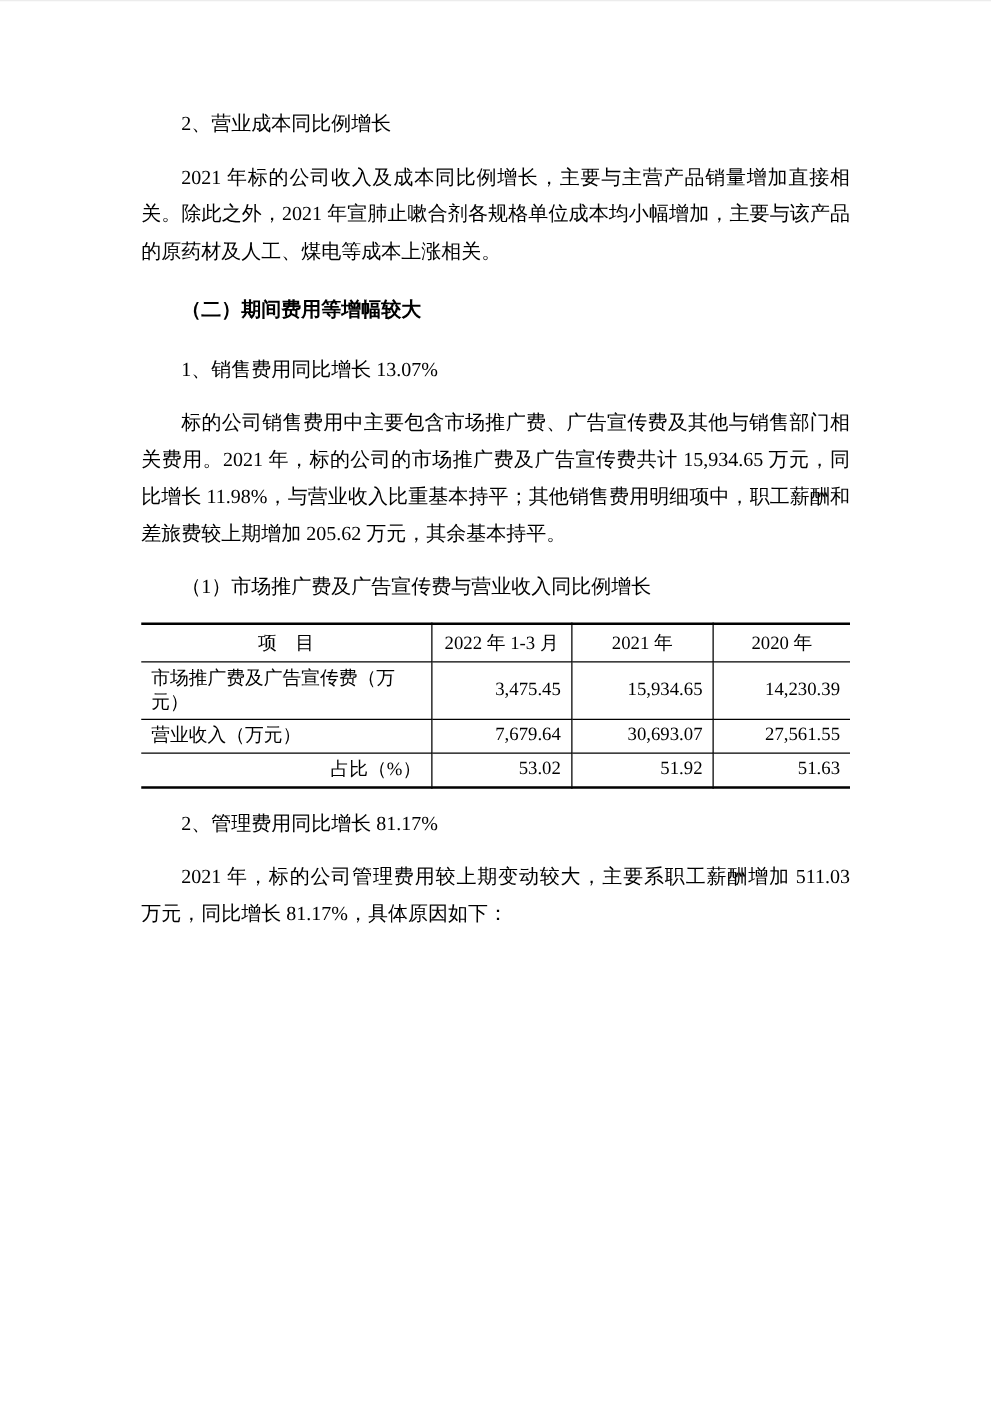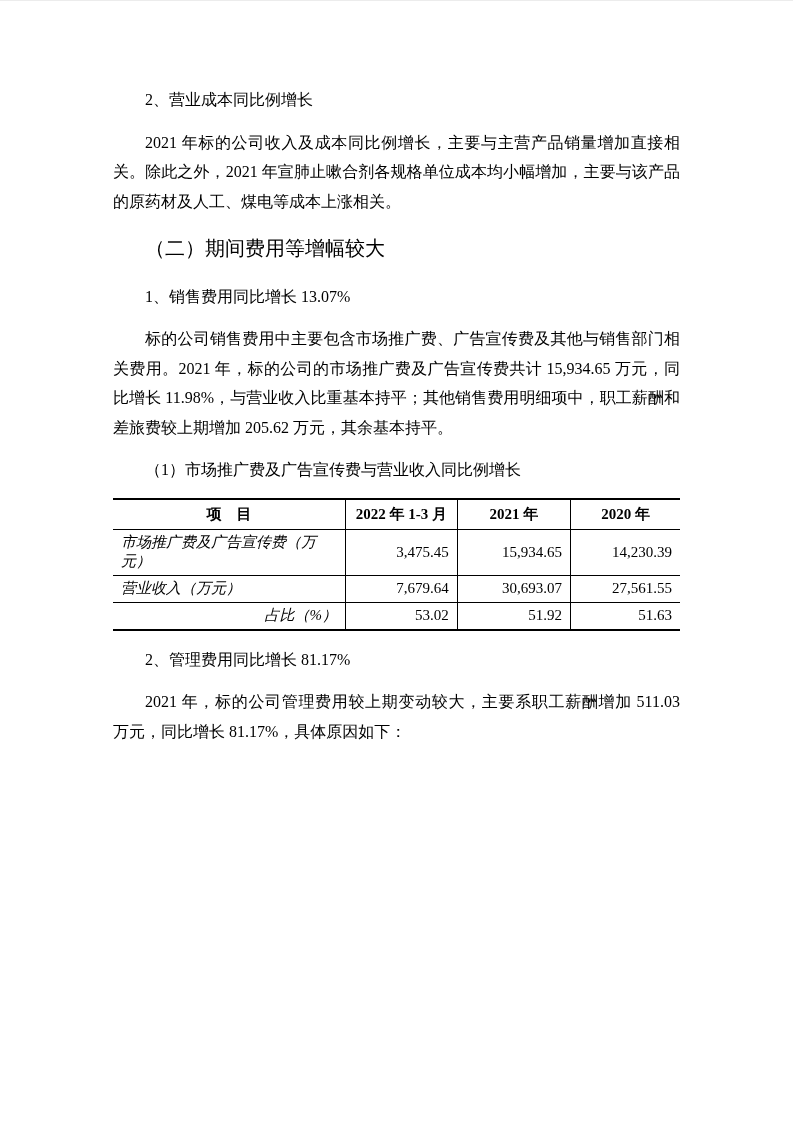--- a/index.html
+++ b/index.html
@@ -27,50 +27,50 @@
     text-indent: 32px;
     margin: 0 0 13px 0;
   }
   .item-line {
     font-size: 16px;
     line-height: 29.5px;
     text-indent: 32px;
     margin: 0 0 13px 0;
   }
   .section-heading {
-    font-size: 20px;
-    font-weight: normal;
+    font-size: 16px;
+    font-weight: bold;
     line-height: 29.5px;
     text-indent: 32px;
     margin: 18px 0 18px 0;
   }
   table.data-table {
     width: 100%;
     border-collapse: collapse;
     border-top: 2.5px solid #000;
     border-bottom: 2.5px solid #000;
     margin: 8px 0 14px 0;
     table-layout: fixed;
   }
   table.data-table th {
     font-size: 15px;
-    font-weight: bold;
+    font-weight: normal;
     text-align: center;
     padding: 5px 6px;
     border-bottom: 1.5px solid #000;
   }
   table.data-table td {
     font-size: 15px;
     padding: 3.5px 8px;
     border-bottom: 1px solid #000;
   }
   table.data-table tr:last-child td { border-bottom: none; text-align: right; }
   table.data-table th:not(:last-child),
   table.data-table td:not(:last-child) { border-right: 1px solid #000; }
-  td.row-label { text-align: left; font-style: italic; }
+  td.row-label { text-align: left; }
   td.num { text-align: right; }
   .footer-page-num {
     position: absolute;
     right: 118px;
     top: 1020px;
     font-size: 14px;
     font-weight: normal;
     line-height: 20px;
   }
 </style>

